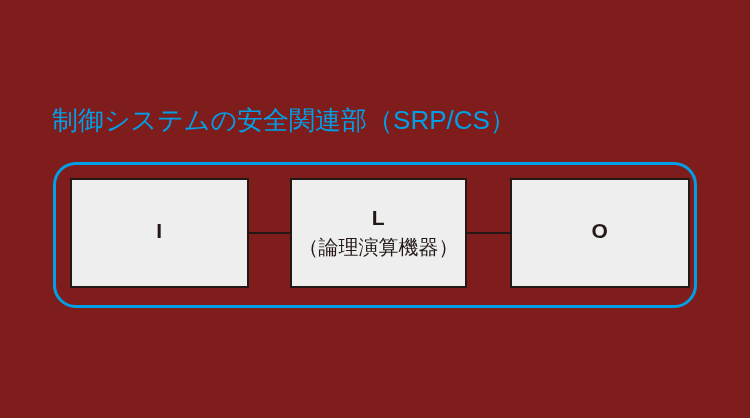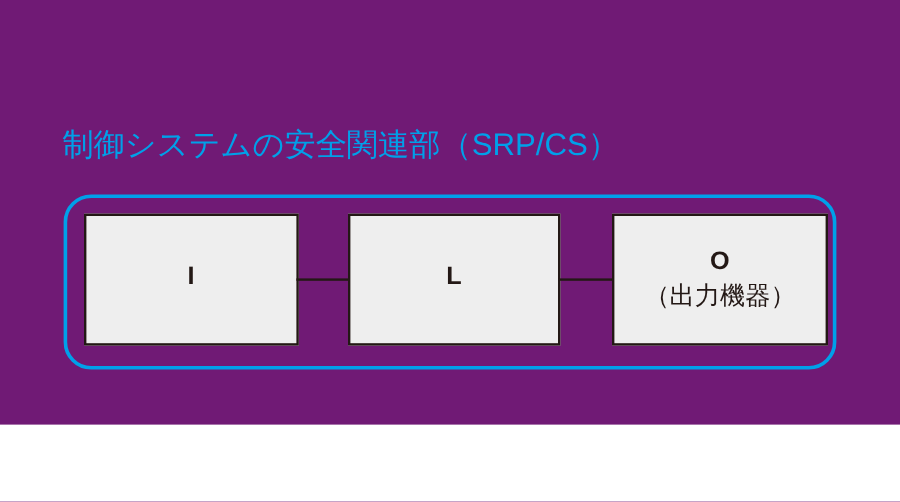--- a/index.html
+++ b/index.html
@@ -7,22 +7,22 @@
     margin: 0;
     padding: 0;
     background: #ffffff;
   }
   body {
     font-family: "Liberation Sans", "DejaVu Sans", sans-serif;
   }
   #canvas {
     position: relative;
     width: 750px;
-    height: 354px;
-    background: #701a75;
+    height: 418px;
+    background: #7f1d1d;
     overflow: hidden;
   }
 
   
   .diagram-title {
     position: absolute;
     left: 52px;
     top: 104px;
     font-size: 26px;
     line-height: 32px;
@@ -98,22 +98,22 @@
   <div class="srpcs-container"></div>
 
   <div class="comp-box input">
     <div class="comp-code">I</div>
   </div>
 
   <div class="connector c1"></div>
 
   <div class="comp-box logic">
     <div class="comp-code">L</div>
+    <div class="comp-label">（論理演算機器）</div>
   </div>
 
   <div class="connector c2"></div>
 
   <div class="comp-box output">
     <div class="comp-code">O</div>
-    <div class="comp-label">（出力機器）</div>
   </div>
 
 </div>
 
 </body></html>

